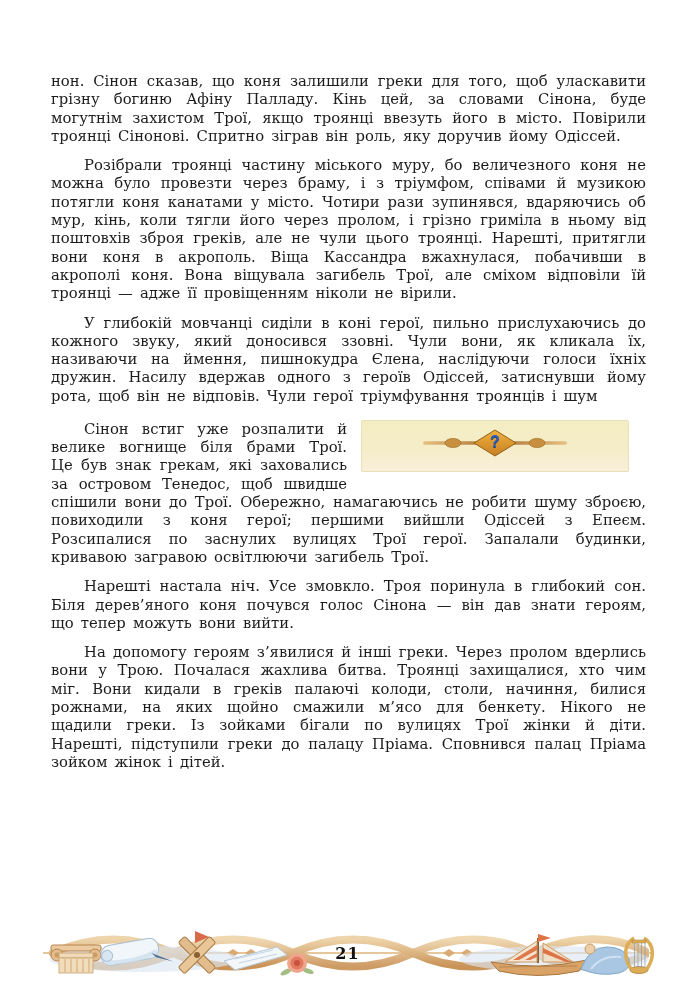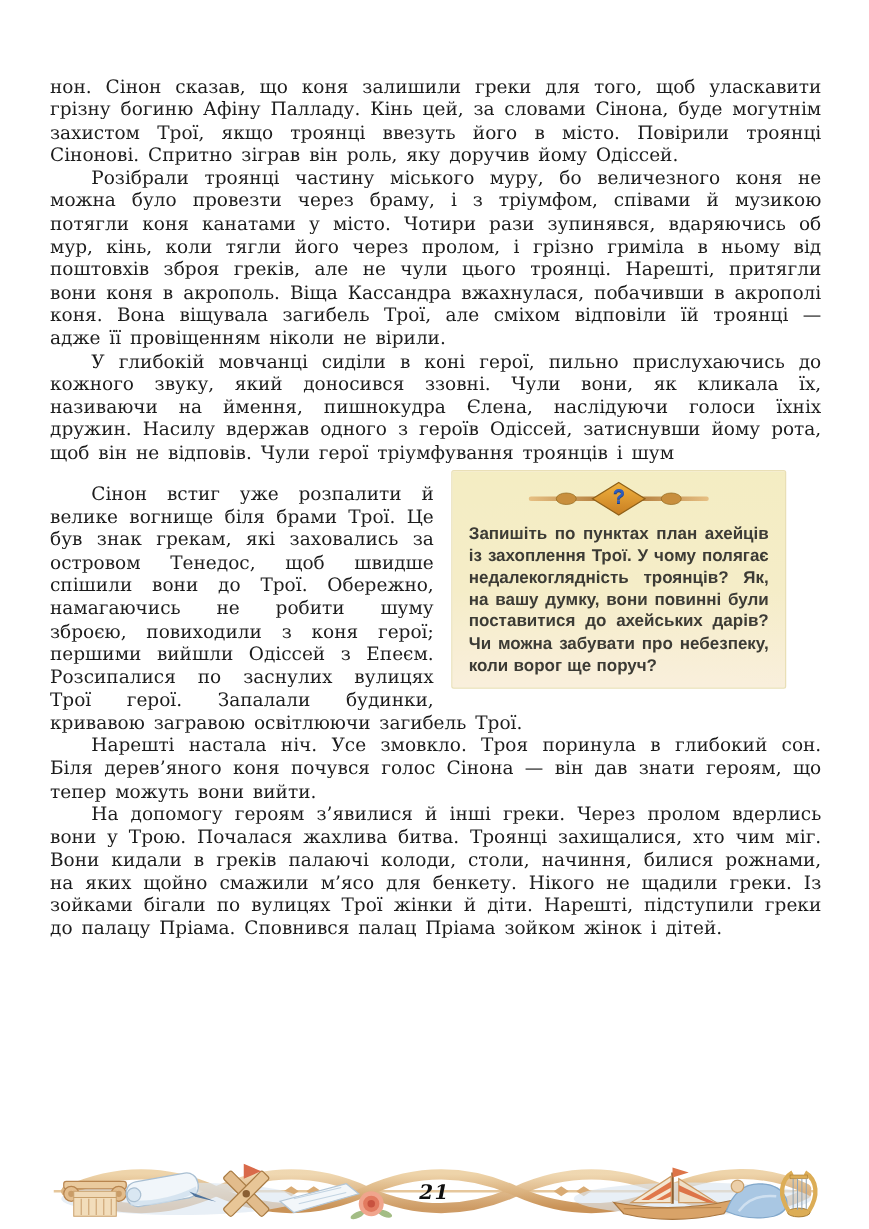--- a/index.html
+++ b/index.html
@@ -8,21 +8,21 @@
     width:695px;height:983px;
     background:#ffffff;
     overflow:hidden;
     font-family:"DejaVu Serif","Liberation Serif",serif;
   }
   .content{
     position:absolute;left:40px;top:61px;width:617px;
     font-size:14.8px;line-height:18.3px;
     text-align:justify;color:#1c1c1c;word-spacing:2.4px;
   }
-  .para{margin:0;text-indent:33px;}
+  .para{margin:11px;text-indent:33px;}
   .para.no-indent{text-indent:0;}
 
   
   .task-aside{
     float:right;
     width:268px;
     margin:4px 28px 8px 14px;
   }
   .task-box{
     background:linear-gradient(180deg,#f4edc3 0%,#f5edc8 55%,#f9efdc 100%);
@@ -40,21 +40,21 @@
   .qmark{
     position:absolute;left:50%;top:50%;
     transform:translate(-50%,-54%);
     font-family:"Liberation Sans",sans-serif;
     font-weight:bold;font-size:16px;color:#2d5cbe;
     text-shadow:0 1px 0 #184083;
   }
 
   
   .footer{
-    position:absolute;left:39px;bottom:6px;width:617px;height:48px;font-style:italic;
+    position:absolute;left:39px;bottom:6px;width:617px;height:48px;
   }
   .page-num{
     position:absolute;left:50%;top:15px;transform:translateX(-50%);
     font-family:"DejaVu Serif","Liberation Serif",serif;
     font-weight:bold;font-size:16px;color:#101010;
     letter-spacing:1px;
   }
 </style>
 </head>
 <body>
@@ -83,21 +83,20 @@
                   <stop offset="1" stop-color="#c87e22"></stop>
                 </linearGradient>
               </defs>
               <rect x="8" y="12.2" width="144" height="3.6" rx="1.8" fill="url(#rodg)"></rect>
               <ellipse cx="38" cy="14" rx="8" ry="4.6" fill="#c88f3e" stroke="#96691f" stroke-width="0.6"></ellipse>
               <ellipse cx="122" cy="14" rx="8" ry="4.6" fill="#c88f3e" stroke="#96691f" stroke-width="0.6"></ellipse>
               <polygon points="80,1 101,14 80,27 59,14" fill="url(#diag)" stroke="#8f6018" stroke-width="1"></polygon>
             </svg>
             <span class="qmark">?</span>
           </div>
-          <div>Запишіть по пунктах план ахейців із захоплення Трої. У чому полягає недалекоглядність троянців? Як, на вашу думку, вони повинні були поставитися до ахейських дарів? Чи можна забувати про небезпеку, коли ворог ще поруч?</div>
         </div>
       </aside>
     <p></p>
 
     <p class="para">Сінон встиг уже розпалити й велике вогнище біля брами Трої. Це був знак грекам, які заховались за островом Тенедос, щоб швидше спішили вони до Трої. Обережно, намагаючись не робити шуму зброєю, повиходили з коня герої; першими вийшли Одіссей з Епеєм. Розсипалися по заснулих вулицях Трої герої. Запалали будинки, кривавою загравою освітлюючи загибель Трої.</p>
 
     <p class="para">Нарешті настала ніч. Усе змовкло. Троя поринула в глибокий сон. Біля дерев’яного коня почувся голос Сінона — він дав знати героям, що тепер можуть вони вийти.</p>
 
     <p class="para">На допомогу героям з’явилися й інші греки. Через пролом вдерлись вони у Трою. Почалася жахлива битва. Троянці захищалися, хто чим міг. Вони кидали в греків палаючі колоди, столи, начиння, билися рожнами, на яких щойно смажили м’ясо для бенкету. Нікого не щадили греки. Із зойками бігали по вулицях Трої жінки й діти. Нарешті, підступили греки до палацу Пріама. Сповнився палац Пріама зойком жінок і дітей.</p>
 

